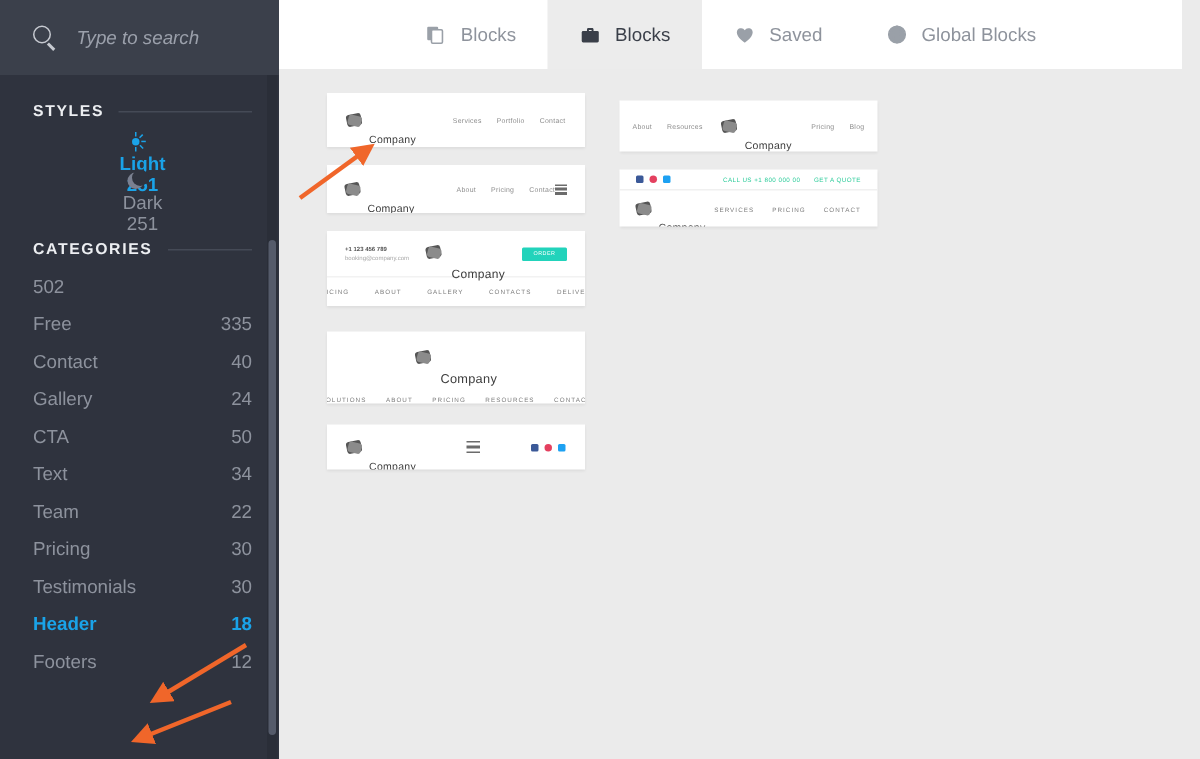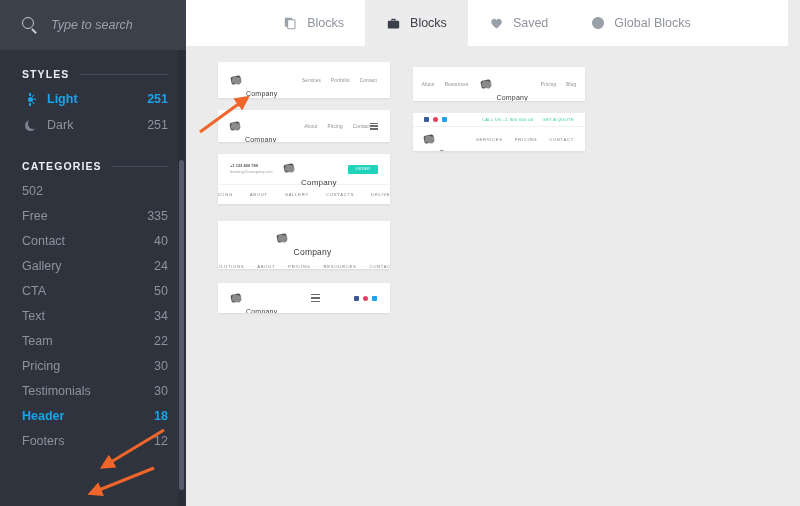--- a/index.html
+++ b/index.html
@@ -53,21 +53,21 @@
   .section-rule { flex: 1; height: 1px; background: #454a56; margin-left: 10px; }
 
   .srow {
     display: flex; align-items: center;
     height: 25px; padding: 0 18px 0 22px;
     font-size: 12.5px; color: #8d929d; cursor: pointer;
   }
   .srow .lbl { flex: 1; }
   .srow .cnt { font-size: 12.5px; color: #8d929d; }
   .srow.active .lbl, .srow.active .cnt { color: #1aa3e8; font-weight: bold; }
-  .srow.style-row { height: 26px; }
+  .srow.style-row { height: 26px; flex-direction: column; }
   .srow .sicon { width: 16px; flex: 0 0 16px; margin-right: 9px; display:flex; align-items:center; justify-content:center; }
 
   .sun { position: relative; width: 11px; height: 11px; }
   .sun .core { position:absolute; left:3px; top:3px; width:5px; height:5px; border-radius:50%; background:#1aa3e8; }
   .sun .ray { position:absolute; background:#1aa3e8; width:1.4px; height:3px; left:4.8px; top:-1px; }
   .sun .r2 { transform: rotate(90deg); transform-origin: 0.7px 6.5px; }
   .sun .r3 { transform: rotate(45deg); transform-origin: 0.7px 6.5px; }
   .sun .r4 { transform: rotate(135deg); transform-origin: 0.7px 6.5px; }
   .sun .r5 { top: 9px; }
   .moon { width: 11px; height: 11px; position: relative; }

